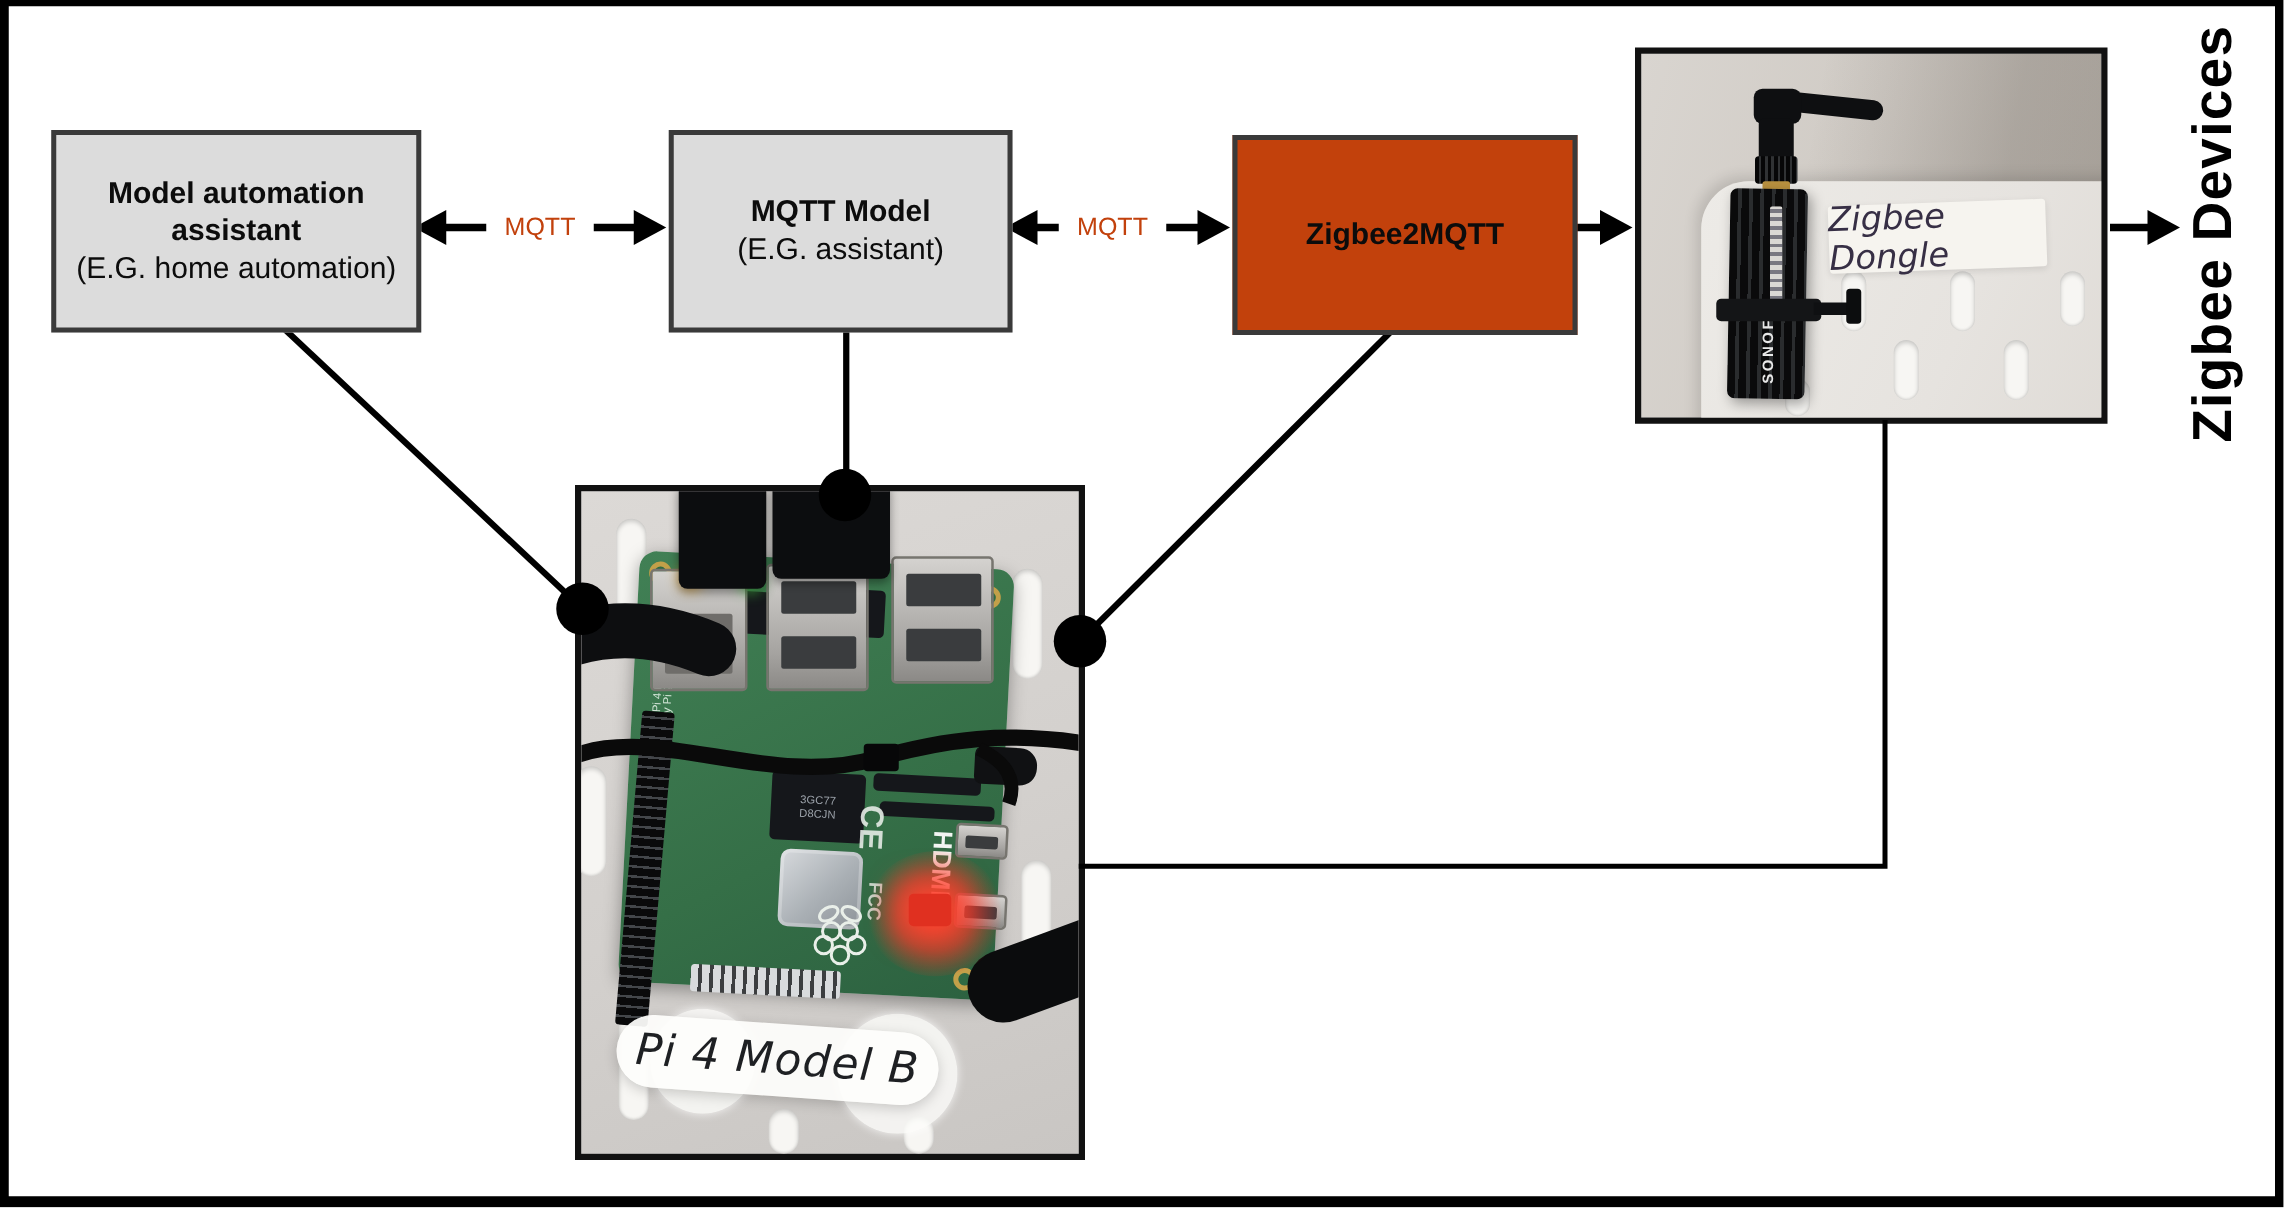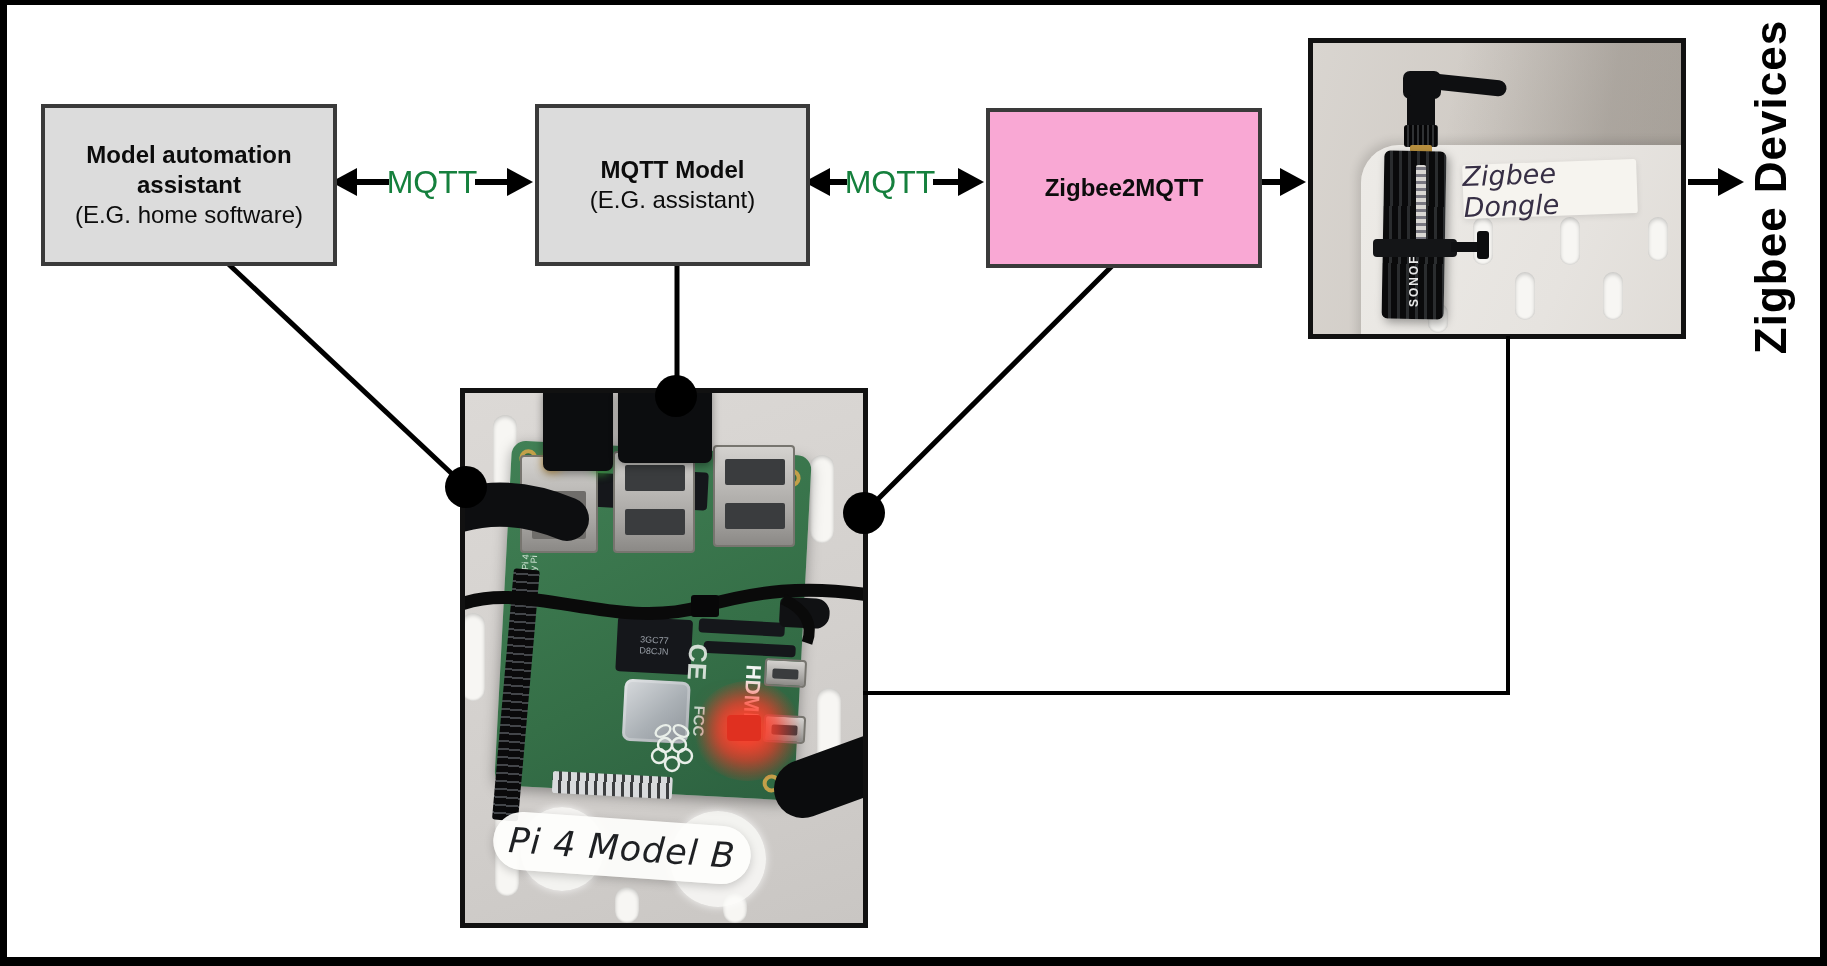--- a/index.html
+++ b/index.html
@@ -4,30 +4,30 @@
 <style>
   html,body{margin:0;padding:0;background:#fff;}
   #canvas{position:relative;width:1827px;height:966px;background:#ffffff;overflow:hidden;
           font-family:"Liberation Sans", sans-serif;}
   .frame{position:absolute;inset:0;border-style:solid;border-color:#000;
          border-width:5px 7px 9px 7px;pointer-events:none;z-index:6;}
   
   .dbox{position:absolute;border:4px solid #3a3a3a;display:flex;flex-direction:column;
         align-items:center;justify-content:center;text-align:center;z-index:4;}
   .dbox.gray{background:#dcdcdc;}
-  .dbox.blue{background:#f9a8d4;}
+  .dbox.blue{background:#c2410c;}
   .dbox .t{font-weight:bold;font-size:24px;line-height:30px;color:#0c0c0c;}
   .dbox .s{font-weight:normal;font-size:24px;line-height:30px;color:#0c0c0c;}
   #box-home{left:41px;top:104px;width:288px;height:154px;}
   #box-broker{left:535px;top:104px;width:267px;height:154px;}
   #box-z2m{left:986px;top:108px;width:268px;height:152px;}
   
   #wires{position:absolute;left:0;top:0;width:1827px;height:966px;z-index:3;}
   
-  .mqtt-label{position:absolute;z-index:4;background:#fff;font-size:32px;color:#15803d;
+  .mqtt-label{position:absolute;z-index:4;background:#fff;font-size:20px;color:#c2410c;
               width:86px;height:36px;display:flex;align-items:center;justify-content:center;}
   #mqtt1{left:389px;top:164px;}
   #mqtt2{left:847px;top:164px;}
   
   #zigbee-devices{position:absolute;left:1621px;top:156px;width:300px;height:62px;
       transform:rotate(-90deg);display:flex;align-items:center;justify-content:center;
       font-size:44px;font-weight:bold;color:#000;z-index:4;letter-spacing:1px;white-space:nowrap;}
   
   .photo{position:absolute;border:5px solid #111;overflow:hidden;z-index:2;}
   #photo-pi{left:460px;top:388px;width:398px;height:530px;
@@ -228,21 +228,21 @@
 
     <line x1="1256" y1="182" x2="1285" y2="182" stroke="#000" stroke-width="6"></line>
     <polygon points="1306,182 1280,168 1280,196" fill="#000"></polygon>
     <line x1="1688" y1="182" x2="1721" y2="182" stroke="#000" stroke-width="6"></line>
     <polygon points="1744,182 1718,168 1718,196" fill="#000"></polygon>
   </svg>
 
   <div class="dbox gray" id="box-home">
     <div class="t">Model automation</div>
     <div class="t">assistant</div>
-    <div class="s">(E.G. home software)</div>
+    <div class="s">(E.G. home automation)</div>
   </div>
   <div class="dbox gray" id="box-broker">
     <div class="t">MQTT Model</div>
     <div class="s">(E.G. assistant)</div>
   </div>
   <div class="dbox blue" id="box-z2m">
     <div class="t">Zigbee2MQTT</div>
   </div>
 
   <div class="mqtt-label" id="mqtt1">MQTT</div>

